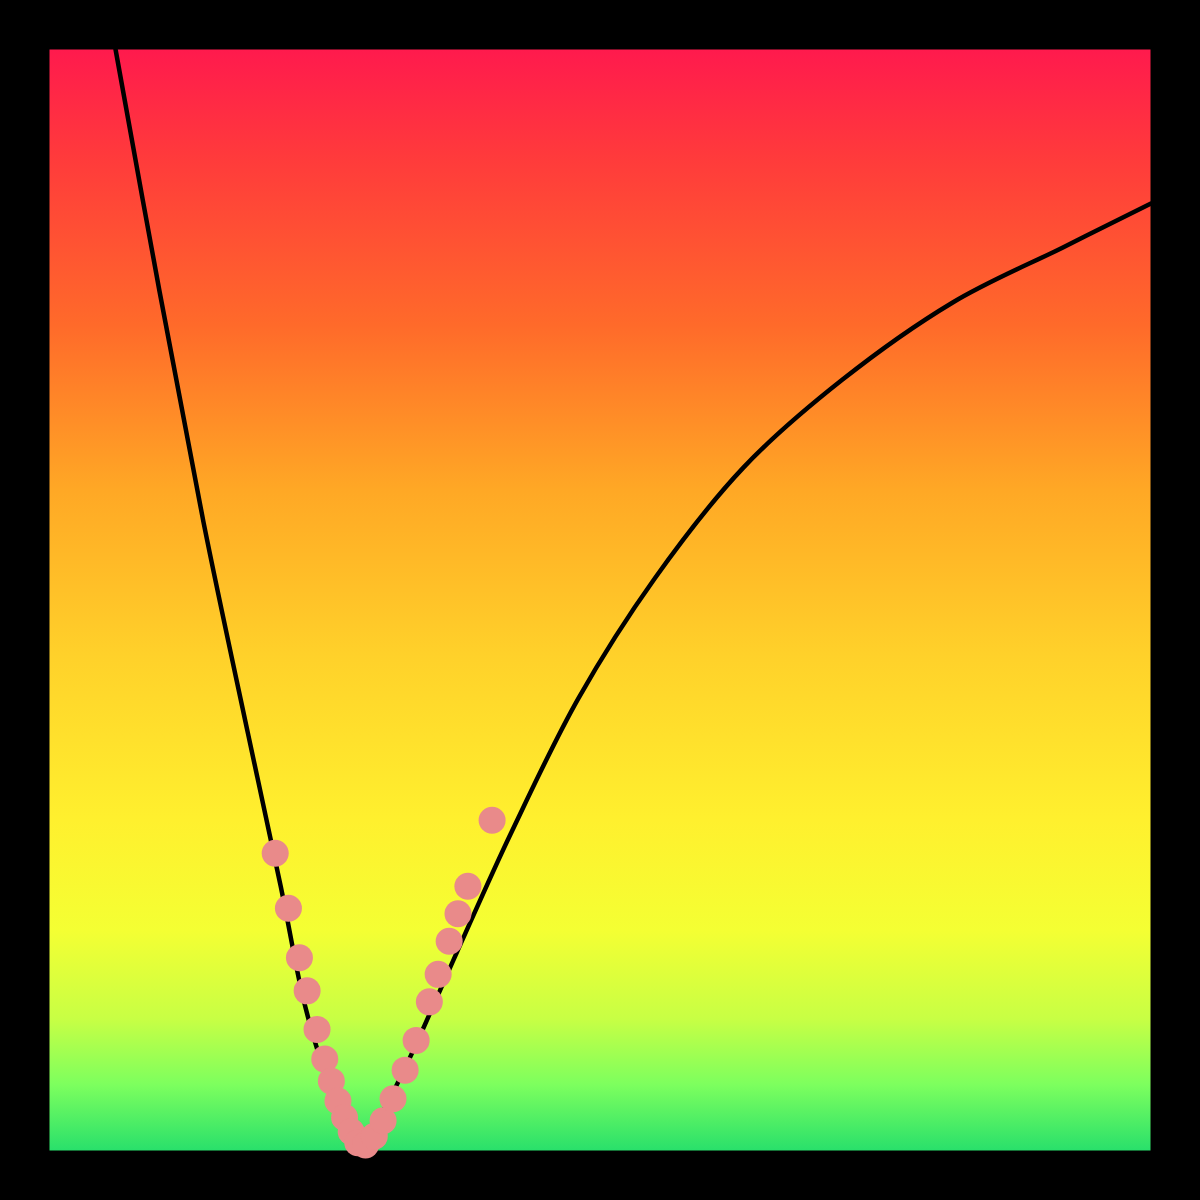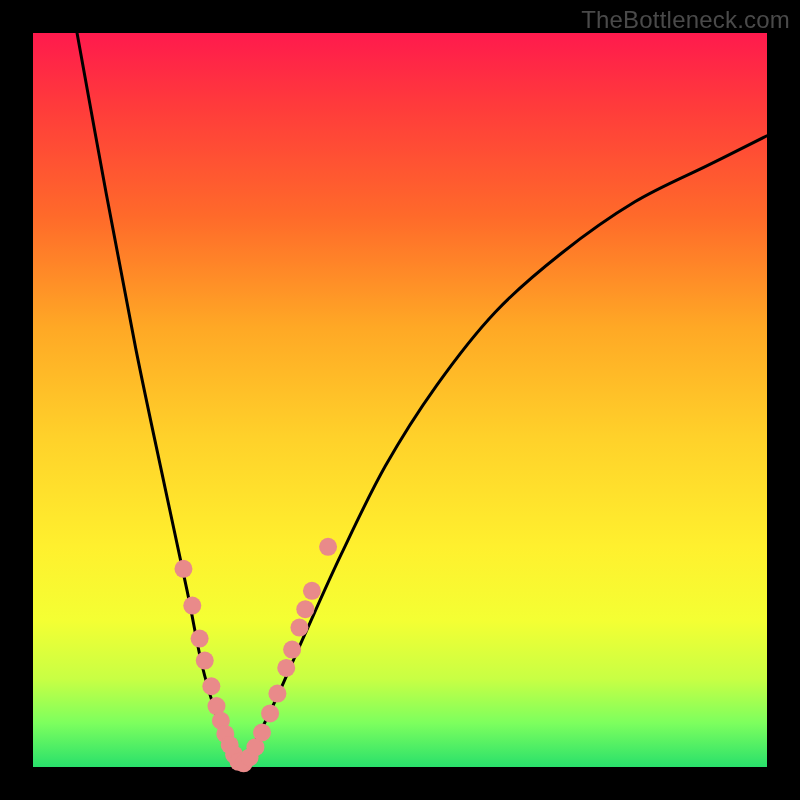--- a/index.html
+++ b/index.html
@@ -89,15 +89,14 @@
           <circle cx="253.23" cy="634.91" r="9" fill="#e98a8a" stroke="#d97070" stroke-width="0"></circle>
           <circle cx="259.10" cy="616.56" r="9" fill="#e98a8a" stroke="#d97070" stroke-width="0"></circle>
           <circle cx="266.44" cy="594.54" r="9" fill="#e98a8a" stroke="#d97070" stroke-width="0"></circle>
           <circle cx="272.31" cy="576.19" r="9" fill="#e98a8a" stroke="#d97070" stroke-width="0"></circle>
           <circle cx="278.92" cy="557.84" r="9" fill="#e98a8a" stroke="#d97070" stroke-width="0"></circle>
           <circle cx="295.07" cy="513.80" r="9" fill="#e98a8a" stroke="#d97070" stroke-width="0"></circle>
         </g>
     </svg>
   </div>
 
-  <div class="watermark">TheBottleneck.com</div>
 
 </div>
 
 </body></html>

